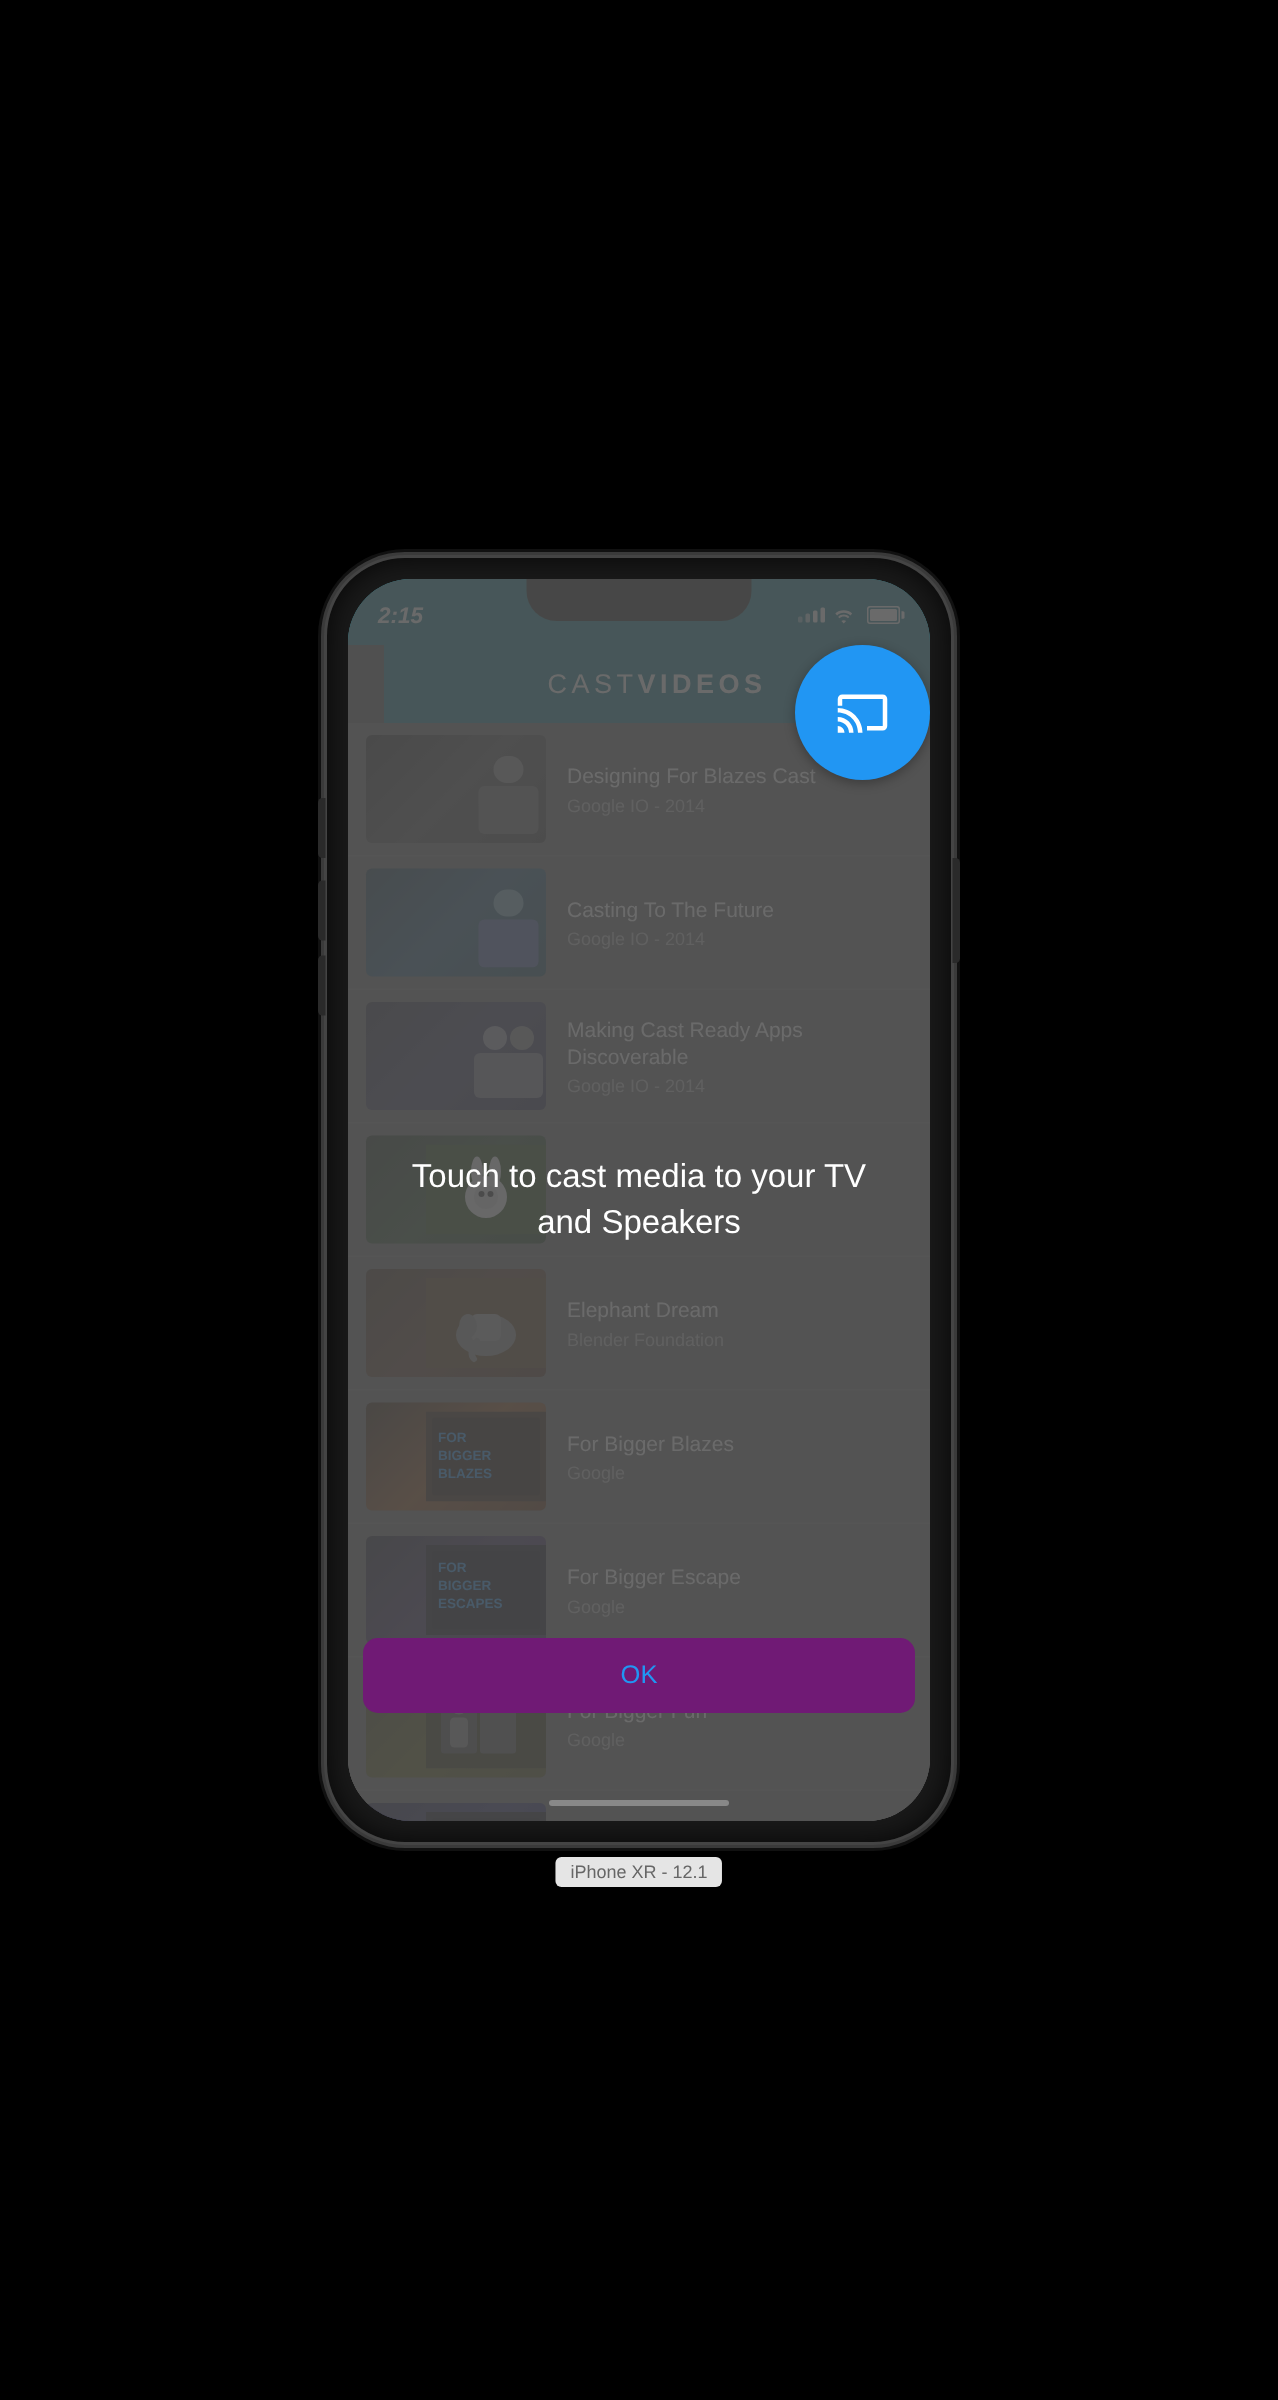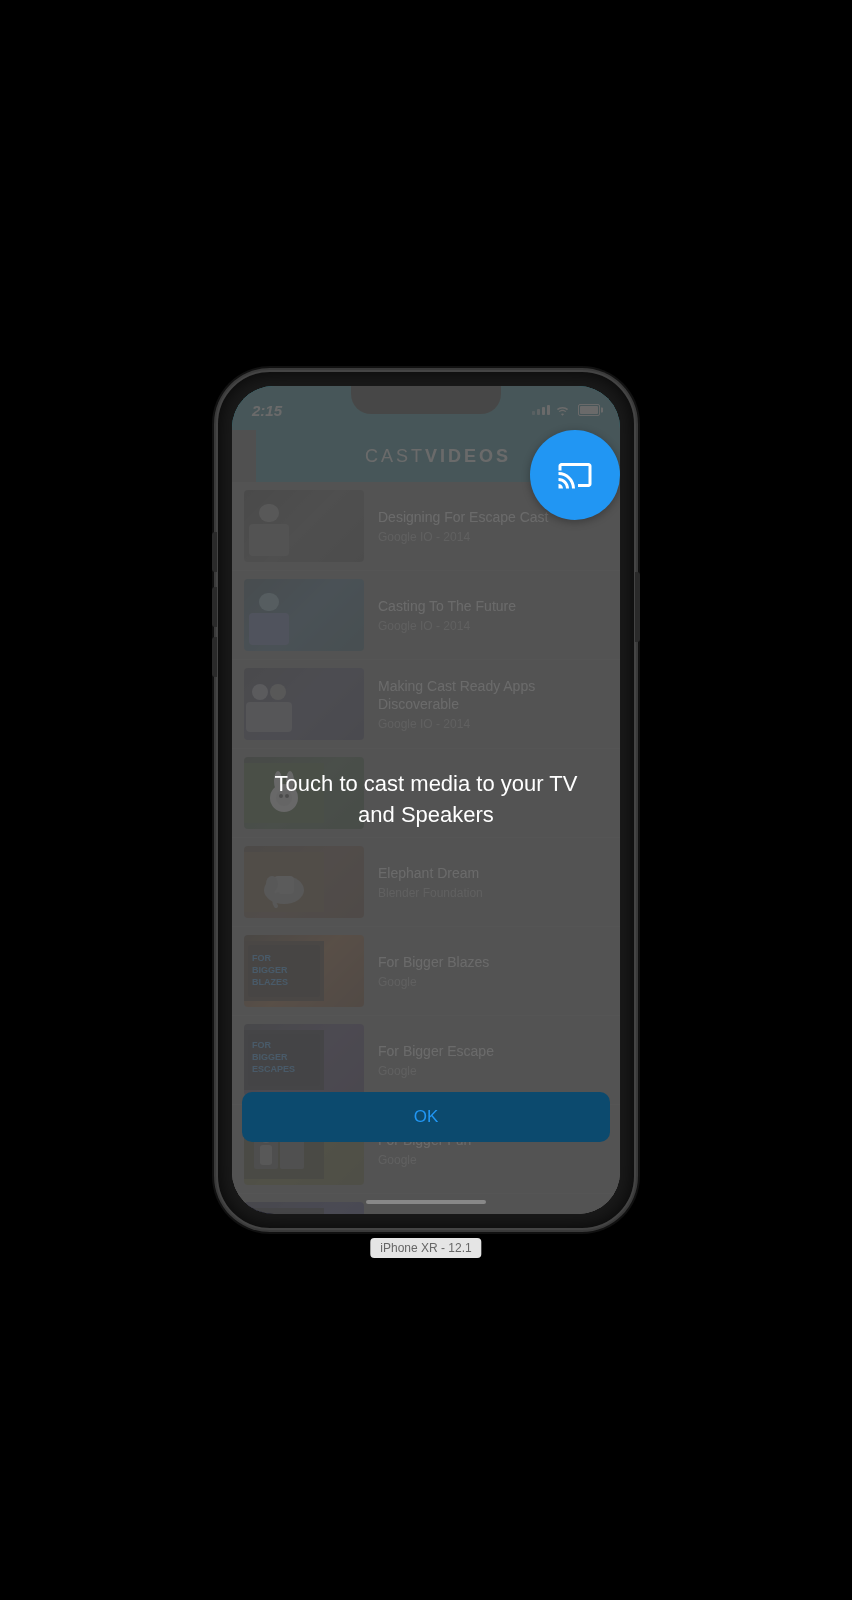--- a/index.html
+++ b/index.html
@@ -216,21 +216,21 @@
 
     .video-thumb {
       width: 120px;
       height: 72px;
       border-radius: 4px;
       flex-shrink: 0;
       overflow: hidden;
       background: #333;
       display: flex;
       align-items: center;
-      justify-content: flex-start;
+      justify-content: flex-end;
     }
 
     
     .thumb-1 { background: linear-gradient(135deg, #2a2a2a 0%, #4a4a4a 50%, #3a3a3a 100%); }
     .thumb-2 { background: linear-gradient(135deg, #1a3a4a 0%, #2a5a7a 50%, #1a4a5a 100%); }
     .thumb-3 { background: linear-gradient(135deg, #2a2a3a 0%, #3a3a5a 50%, #2a2a4a 100%); }
     .thumb-4 { background: linear-gradient(135deg, #1a2a1a 0%, #2a4a2a 50%, #1a3a1a 100%); }
     .thumb-5 { background: linear-gradient(135deg, #3a2a1a 0%, #5a3a2a 50%, #4a2a1a 100%); }
     .thumb-6 { background: linear-gradient(135deg, #2a1a0a 0%, #8a4a1a 50%, #5a2a0a 100%); }
     .thumb-7 { background: linear-gradient(135deg, #1a1a2a 0%, #3a2a5a 50%, #2a1a4a 100%); }
@@ -282,21 +282,21 @@
       bottom: 72px;
       left: 0;
       right: 0;
       padding: 0 10px;
       z-index: 160;
     }
 
     .ok-button {
       width: 100%;
       height: 50px;
-      background: #0c4a6e;
+      background: #701a75;
       border: none;
       border-radius: 10px;
       color: #2196f3;
       font-size: 17px;
       font-weight: 400;
       cursor: pointer;
       display: flex;
       align-items: center;
       justify-content: center;
     }
@@ -369,21 +369,21 @@
     <div class="video-list">
 
       <div class="video-item">
         <div class="video-thumb thumb-1">
           <svg width="50" height="60" viewBox="0 0 50 60" fill="none">
             <rect x="15" y="8" width="20" height="18" rx="9" fill="#888"></rect>
             <rect x="5" y="28" width="40" height="32" rx="4" fill="#666"></rect>
           </svg>
         </div>
         <div class="video-info">
-          <div class="video-title">Designing For Escape Cast</div>
+          <div class="video-title">Designing For Blazes Cast</div>
           <div class="video-subtitle">Google IO - 2014</div>
         </div>
       </div>
 
       <div class="video-item">
         <div class="video-thumb thumb-2">
           <svg width="50" height="60" viewBox="0 0 50 60" fill="none">
             <rect x="15" y="8" width="20" height="18" rx="9" fill="#7ab"></rect>
             <rect x="5" y="28" width="40" height="32" rx="4" fill="#56a"></rect>
           </svg>

